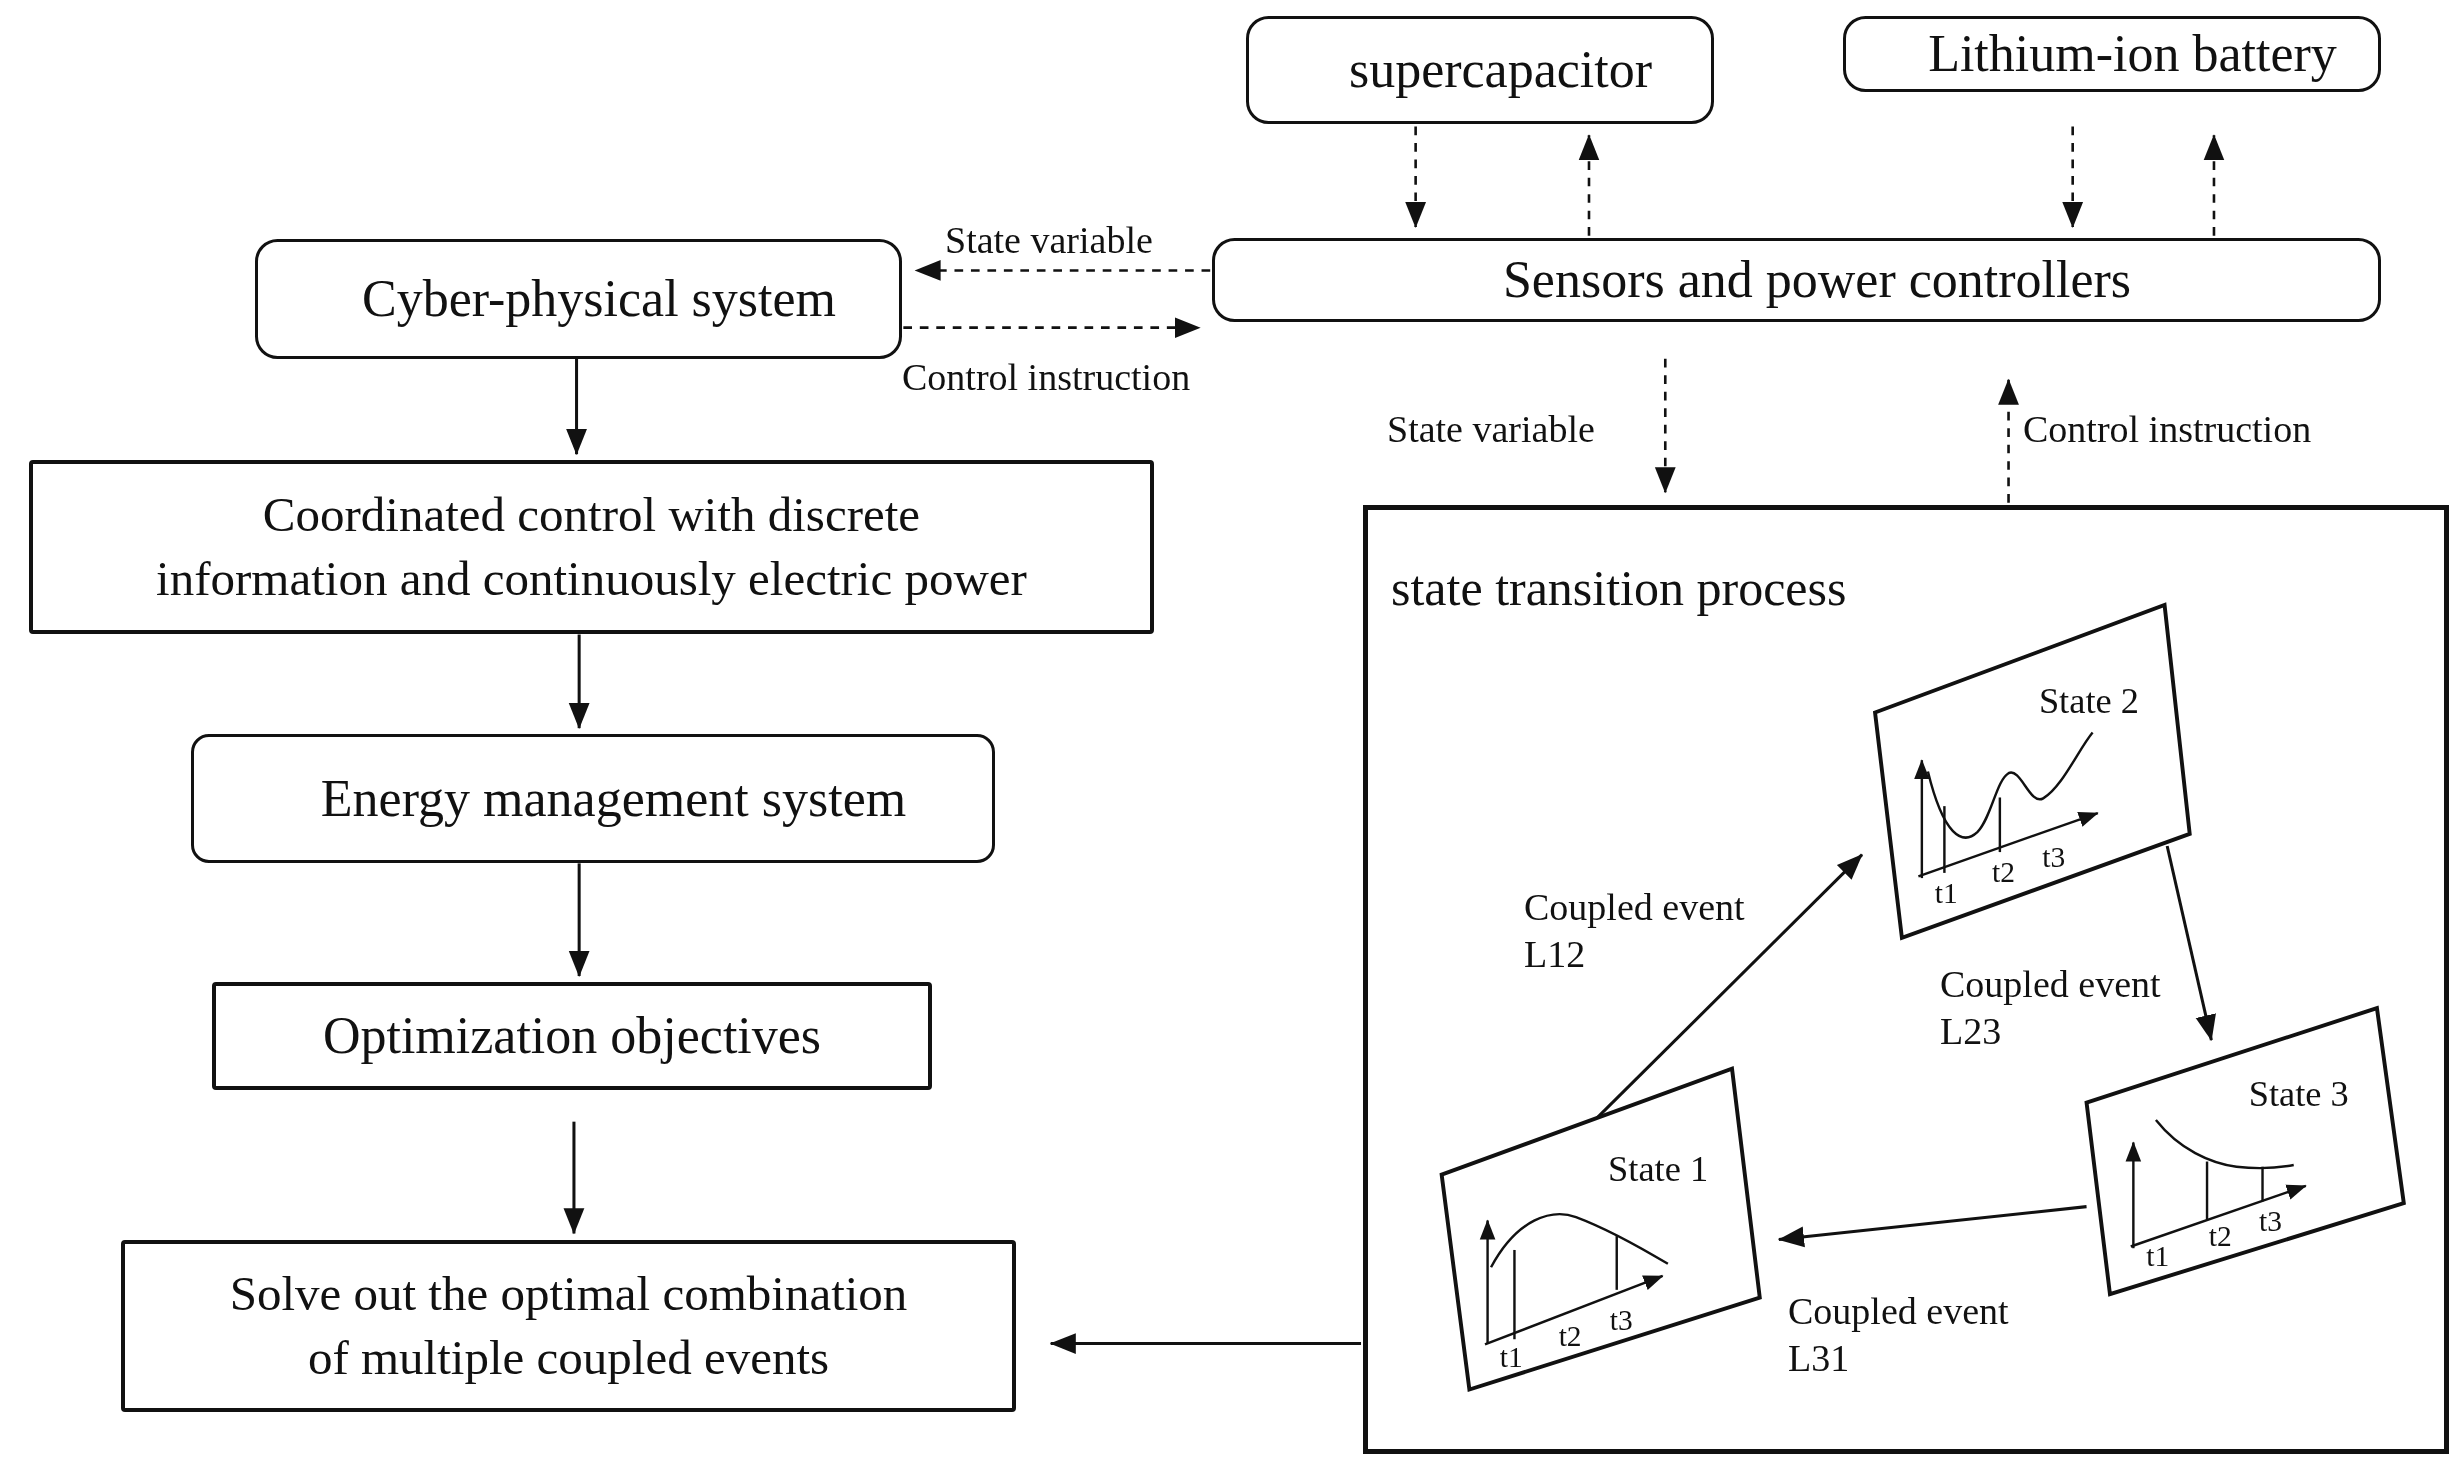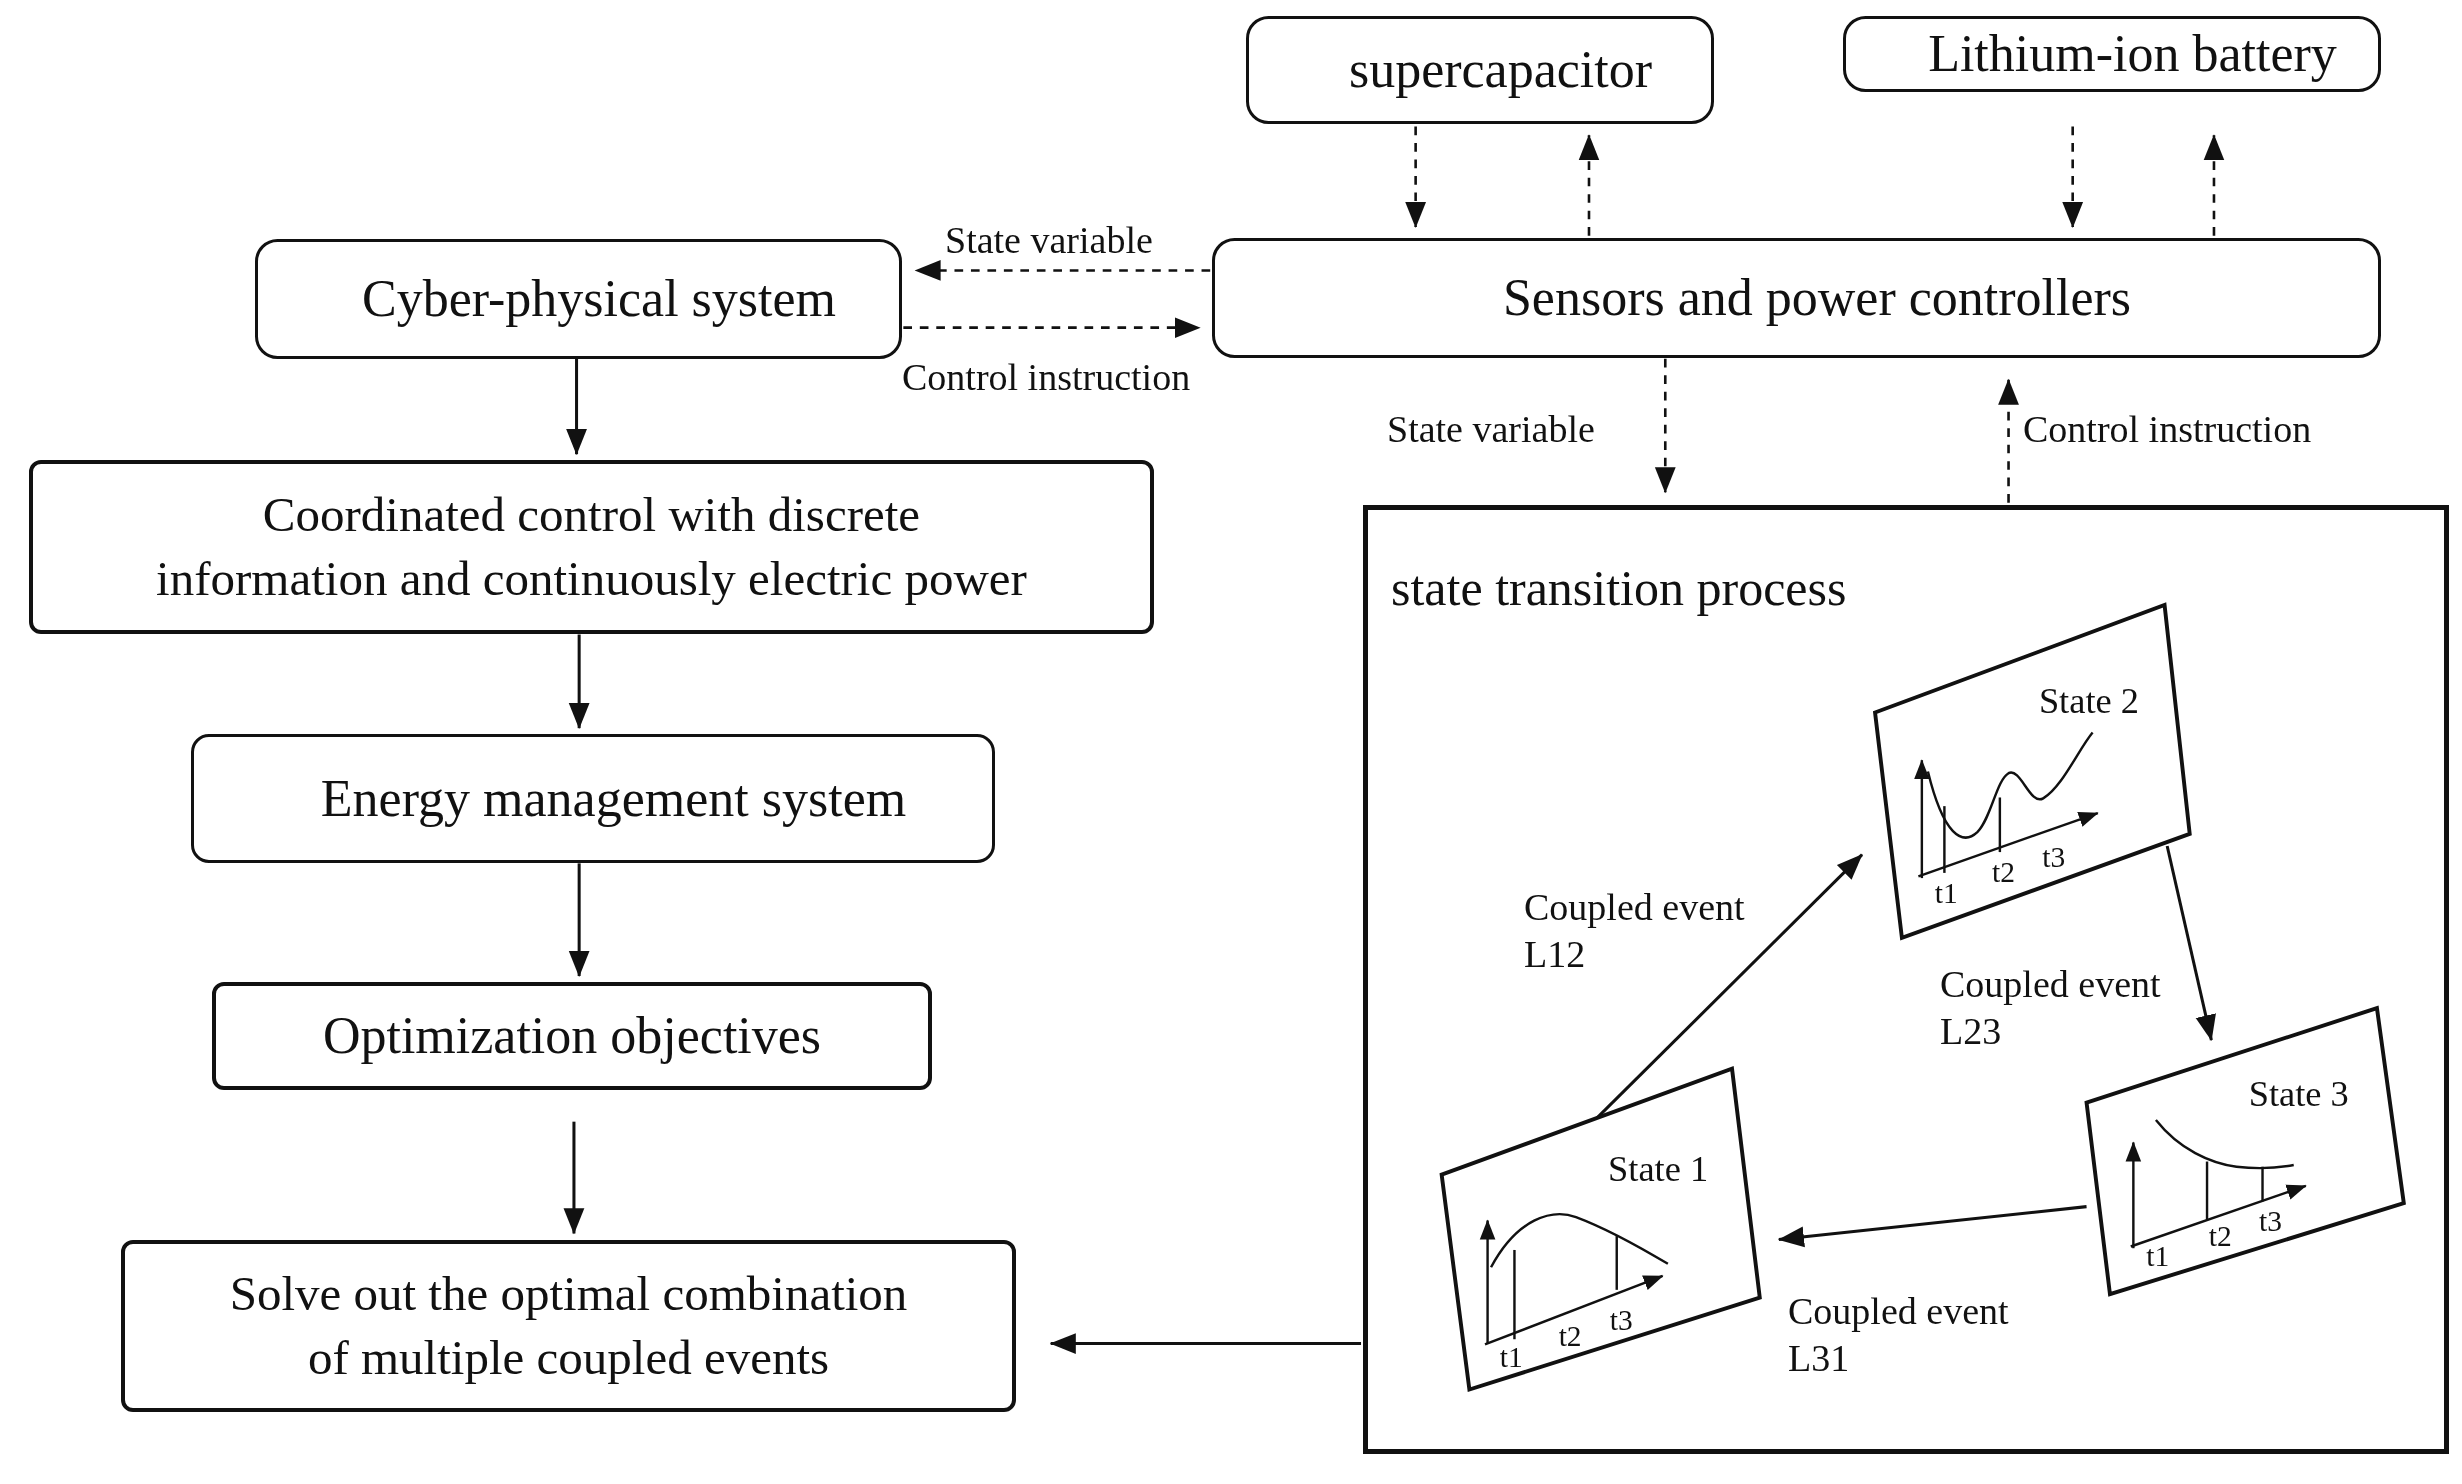--- a/index.html
+++ b/index.html
@@ -2,21 +2,21 @@
 <html style="font-size:14px"><head>
 <meta charset="utf-8">
 <style>
   html,body{margin:0;padding:0;background:#ffffff;}
   #canvas{position:relative;width:2462px;height:1484px;background:#ffffff;overflow:hidden;
           font-family:"Liberation Serif","DejaVu Serif",serif;color:#111;}
   #connectors{position:absolute;left:0;top:0;width:2462px;height:1484px;}
   .box{position:absolute;box-sizing:border-box;border:3.5px solid #111;background:#ffffff;
        display:flex;align-items:center;justify-content:center;text-align:center;}
   .rounded{border-radius:22.5px;padding-left:41px;}
-  .sharp{border-radius:12px;border-width:4.3px;text-align:center;}
+  .sharp{border-radius:4px;border-width:4.3px;text-align:center;}
   .box .t{font-size:52px;line-height:1.15;white-space:nowrap;}
   .box .t2{font-size:49px;line-height:64px;white-space:nowrap;}
   .outline{position:absolute;box-sizing:border-box;border:5.2px solid #111;background:transparent;}
   .lbl{position:absolute;font-size:38px;line-height:47px;white-space:nowrap;}
   .title{position:absolute;font-size:50px;white-space:nowrap;}
   svg text{font-family:"Liberation Serif","DejaVu Serif",serif;fill:#111;}
   .state-name{font-size:42px;}
   .tick{font-size:34px;}
 </style>
 </head>
@@ -107,21 +107,21 @@
 
   <div class="box rounded" style="left:1246px;top:15.6px;width:468px;height:108px;">
     <span class="t">supercapacitor</span>
   </div>
   <div class="box rounded" style="left:1843px;top:15.6px;width:538px;height:76px;">
     <span class="t">Lithium-ion battery</span>
   </div>
   <div class="box rounded" style="left:255px;top:239px;width:647px;height:120px;">
     <span class="t">Cyber-physical system</span>
   </div>
-  <div class="box rounded" style="left:1212px;top:238px;width:1169px;height:120px;">
+  <div class="box rounded" style="left:1212px;top:238px;width:1169px;height:84px;">
     <span class="t">Sensors and power controllers</span>
   </div>
 
   <div class="box sharp" style="left:29px;top:460px;width:1125px;height:174px;">
     <div>
       <div class="t2">Coordinated control with discrete</div>
       <div class="t2">information and continuously electric power</div>
     </div>
   </div>
 

